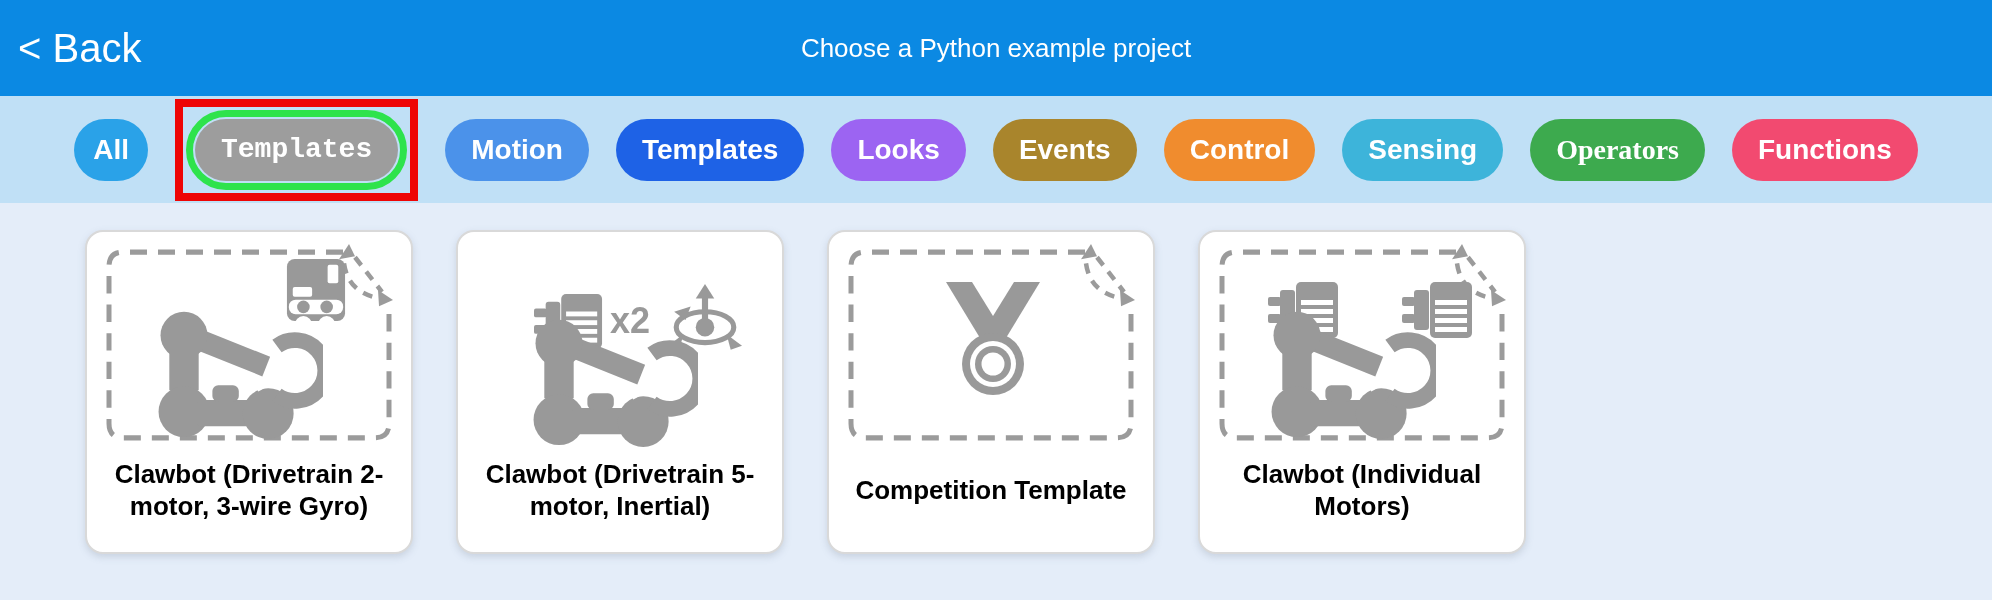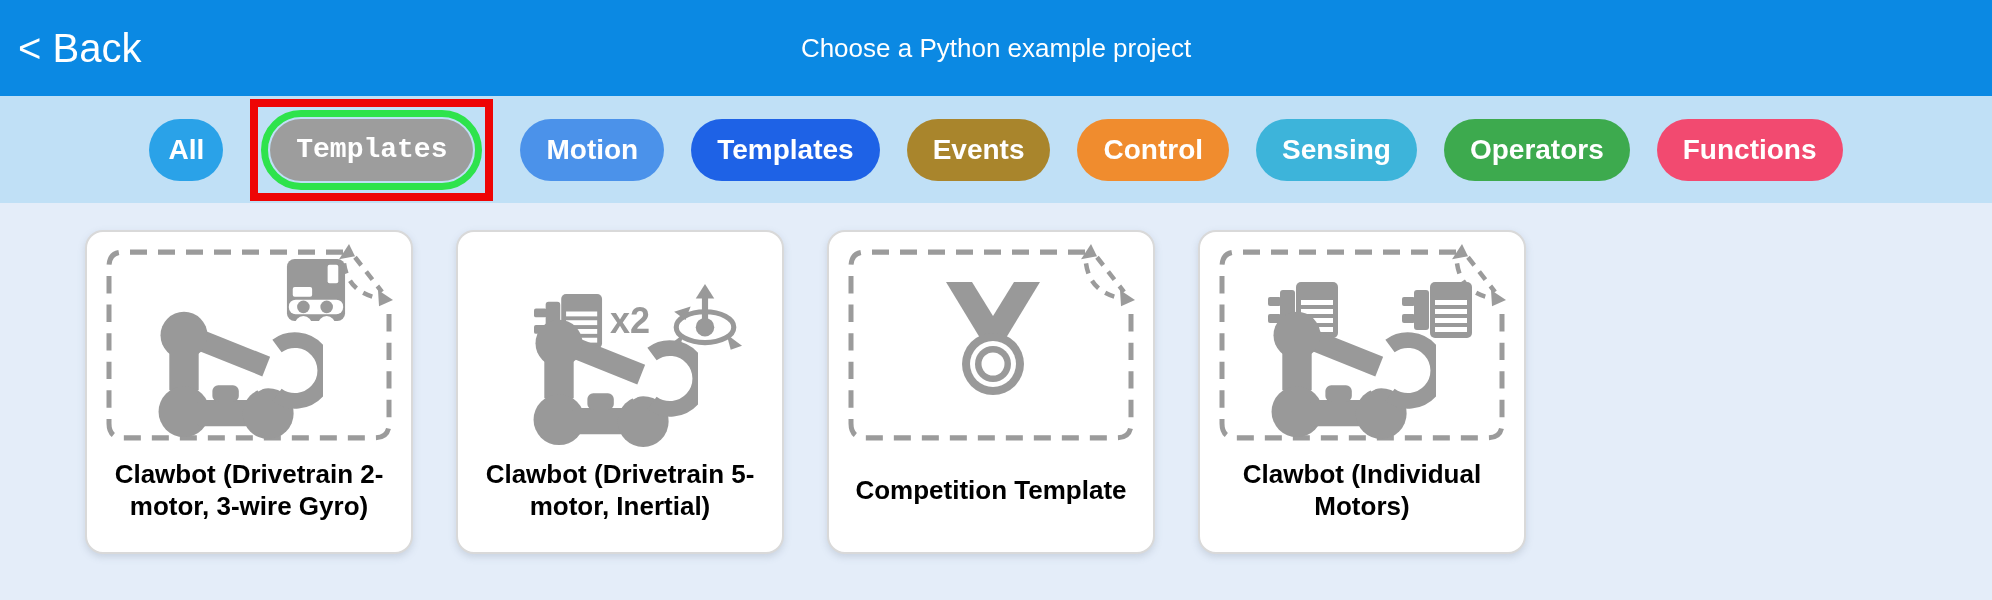--- a/index.html
+++ b/index.html
@@ -155,24 +155,25 @@
   <div class="pill pill-all" style="background: rgb(42, 162, 232);">All</div>
 
   <div class="annot-box" style="border-color: rgb(238, 5, 5);">
     <div class="annot-ring" style="border-color: rgb(46, 227, 76);">
       <div class="pill" style="background: rgb(157, 157, 157); font-family: Liberation Mono, monospace;">Templates</div>
     </div>
   </div>
 
   <div class="pill" style="background: rgb(75, 146, 234);">Motion</div>
   <div class="pill" style="background: rgb(30, 98, 230);">Templates</div>
+  <div class="pill" style="background: rgb(156, 100, 242);">Looks</div>
   <div class="pill" style="background: rgb(169, 133, 44);">Events</div>
   <div class="pill" style="background: rgb(240, 140, 46);">Control</div>
   <div class="pill" style="background: rgb(61, 180, 218);">Sensing</div>
-  <div class="pill" style="background: rgb(61, 170, 78);">Operators</div>
+  <div class="pill" style="background: rgb(61, 170, 78); font-family: Liberation Serif, serif;">Operators</div>
   <div class="pill" style="background: rgb(242, 74, 112);">Functions</div>
 </div>
 
 <div class="main">
   <div class="cards">
 
     <div class="card">
       <div class="thumb">
         <svg class="frame" viewBox="0 0 300 198" preserveAspectRatio="none">
             <use href="#def-frame"></use>

